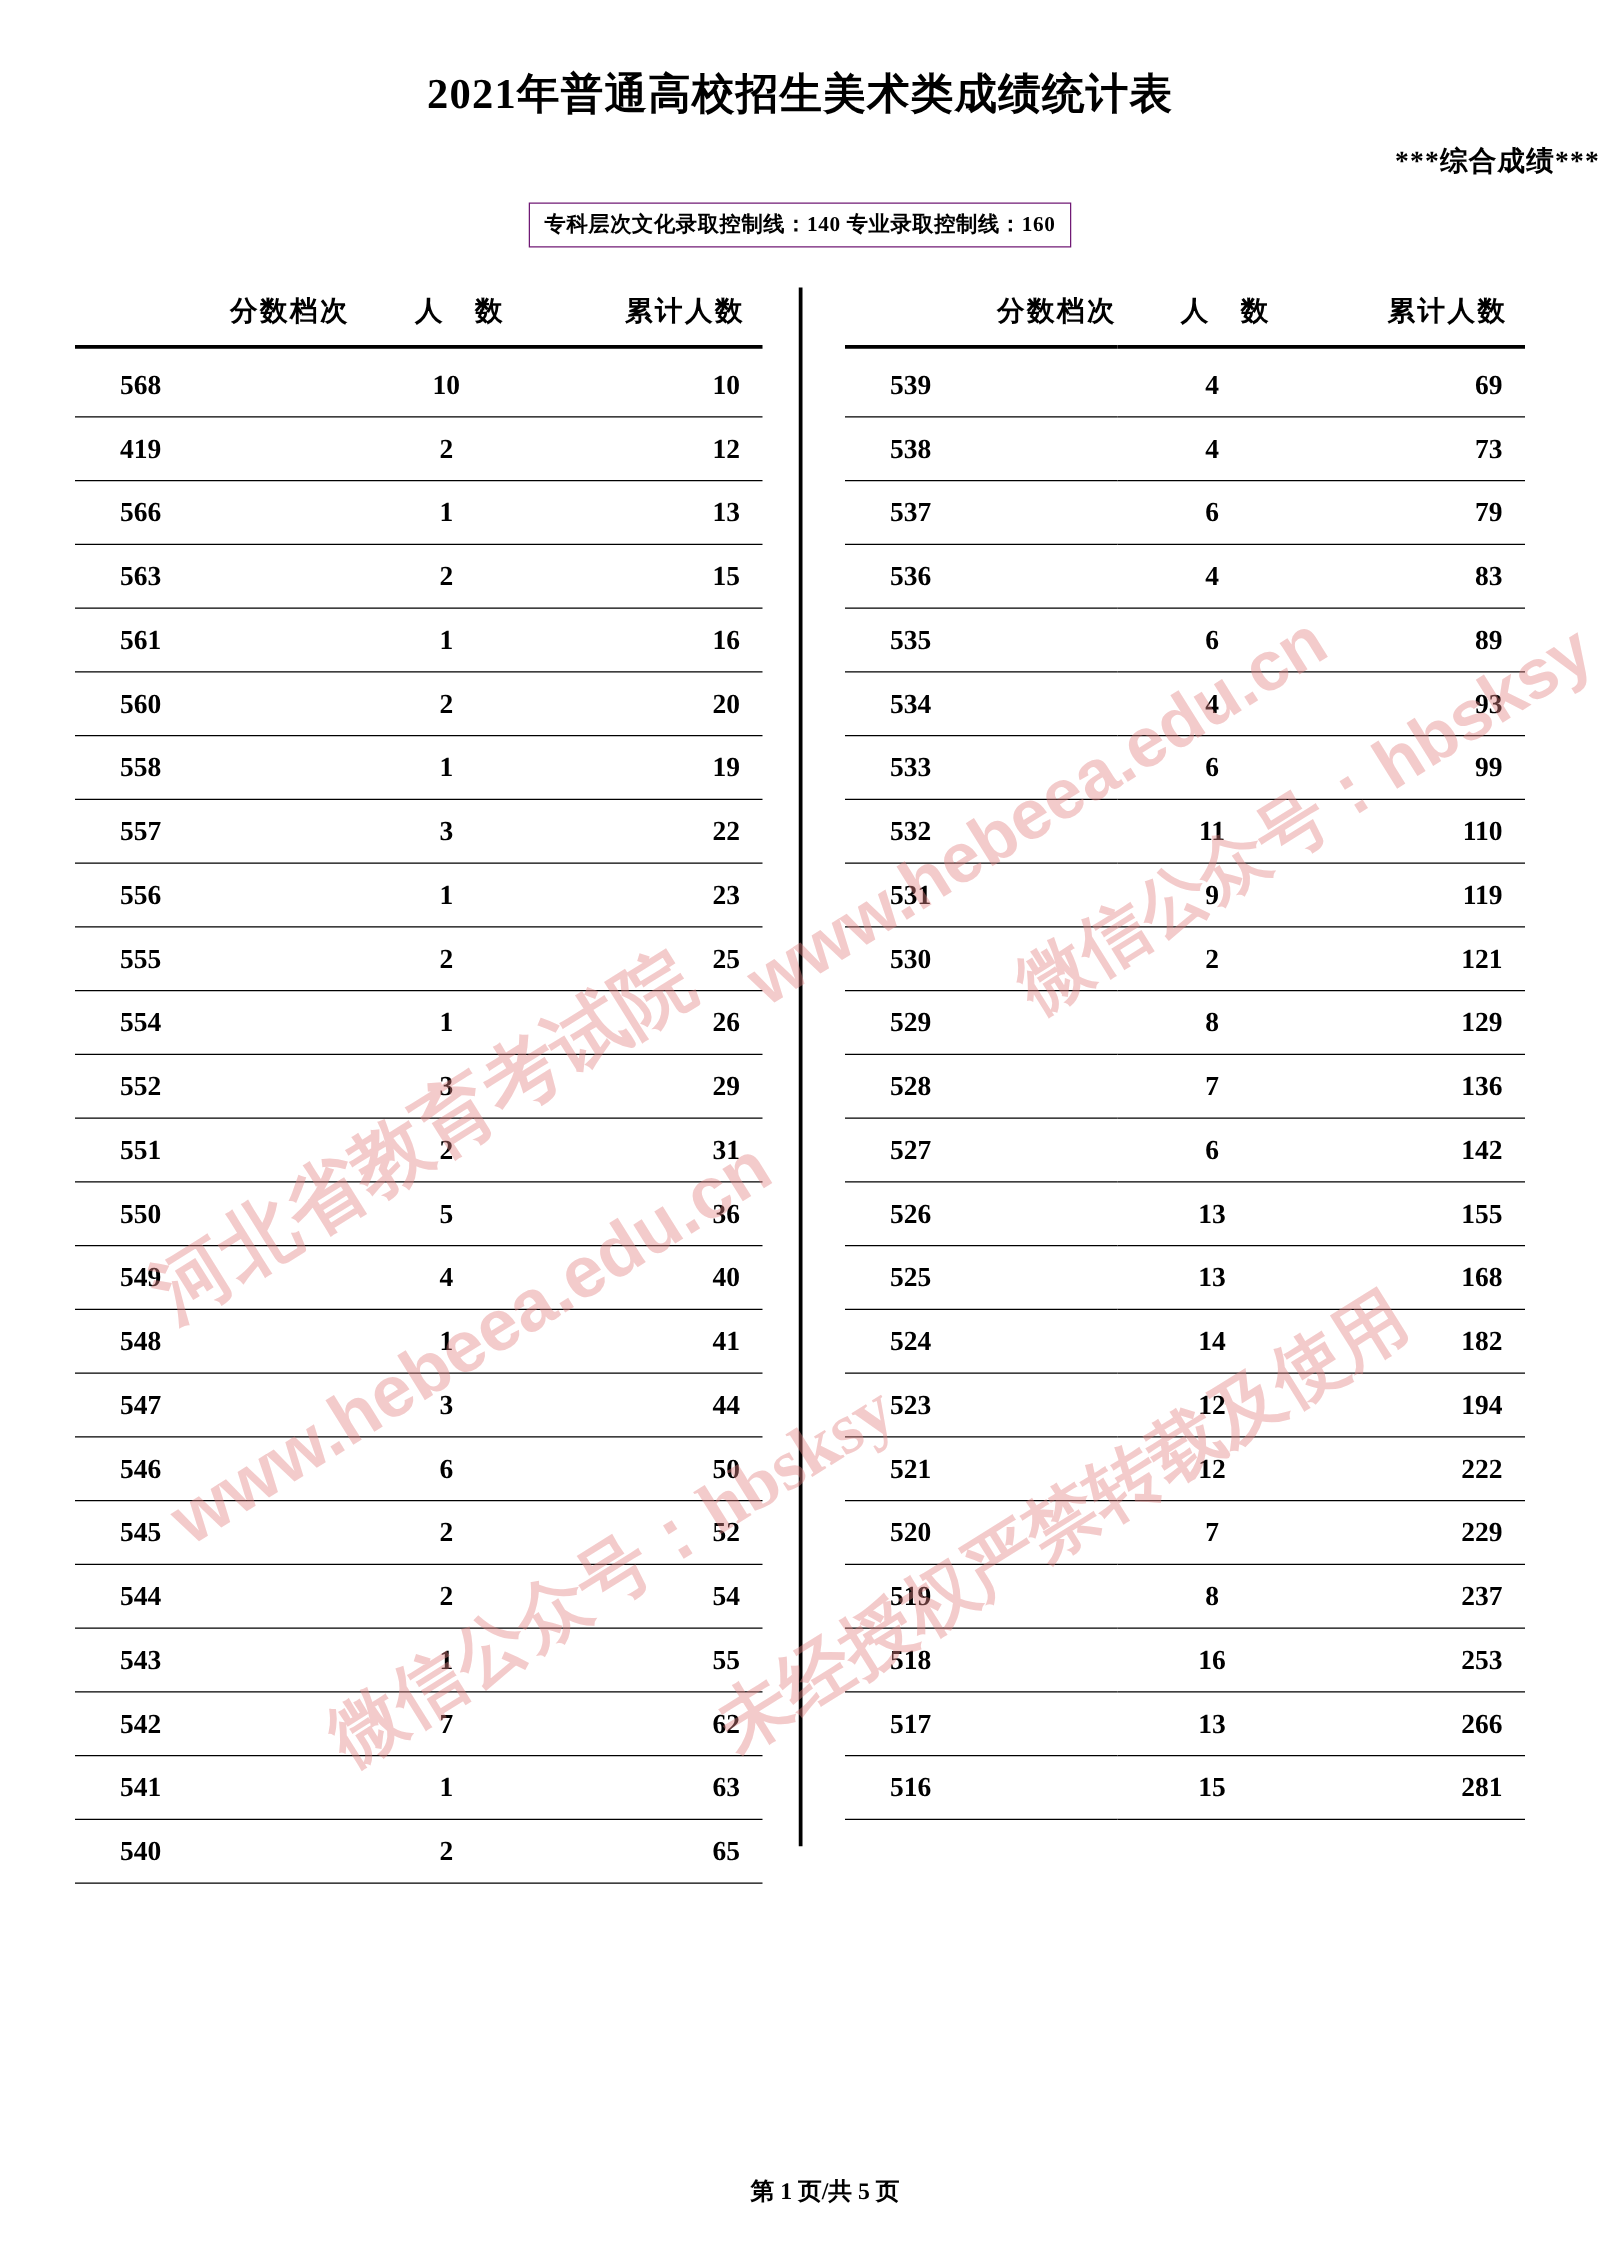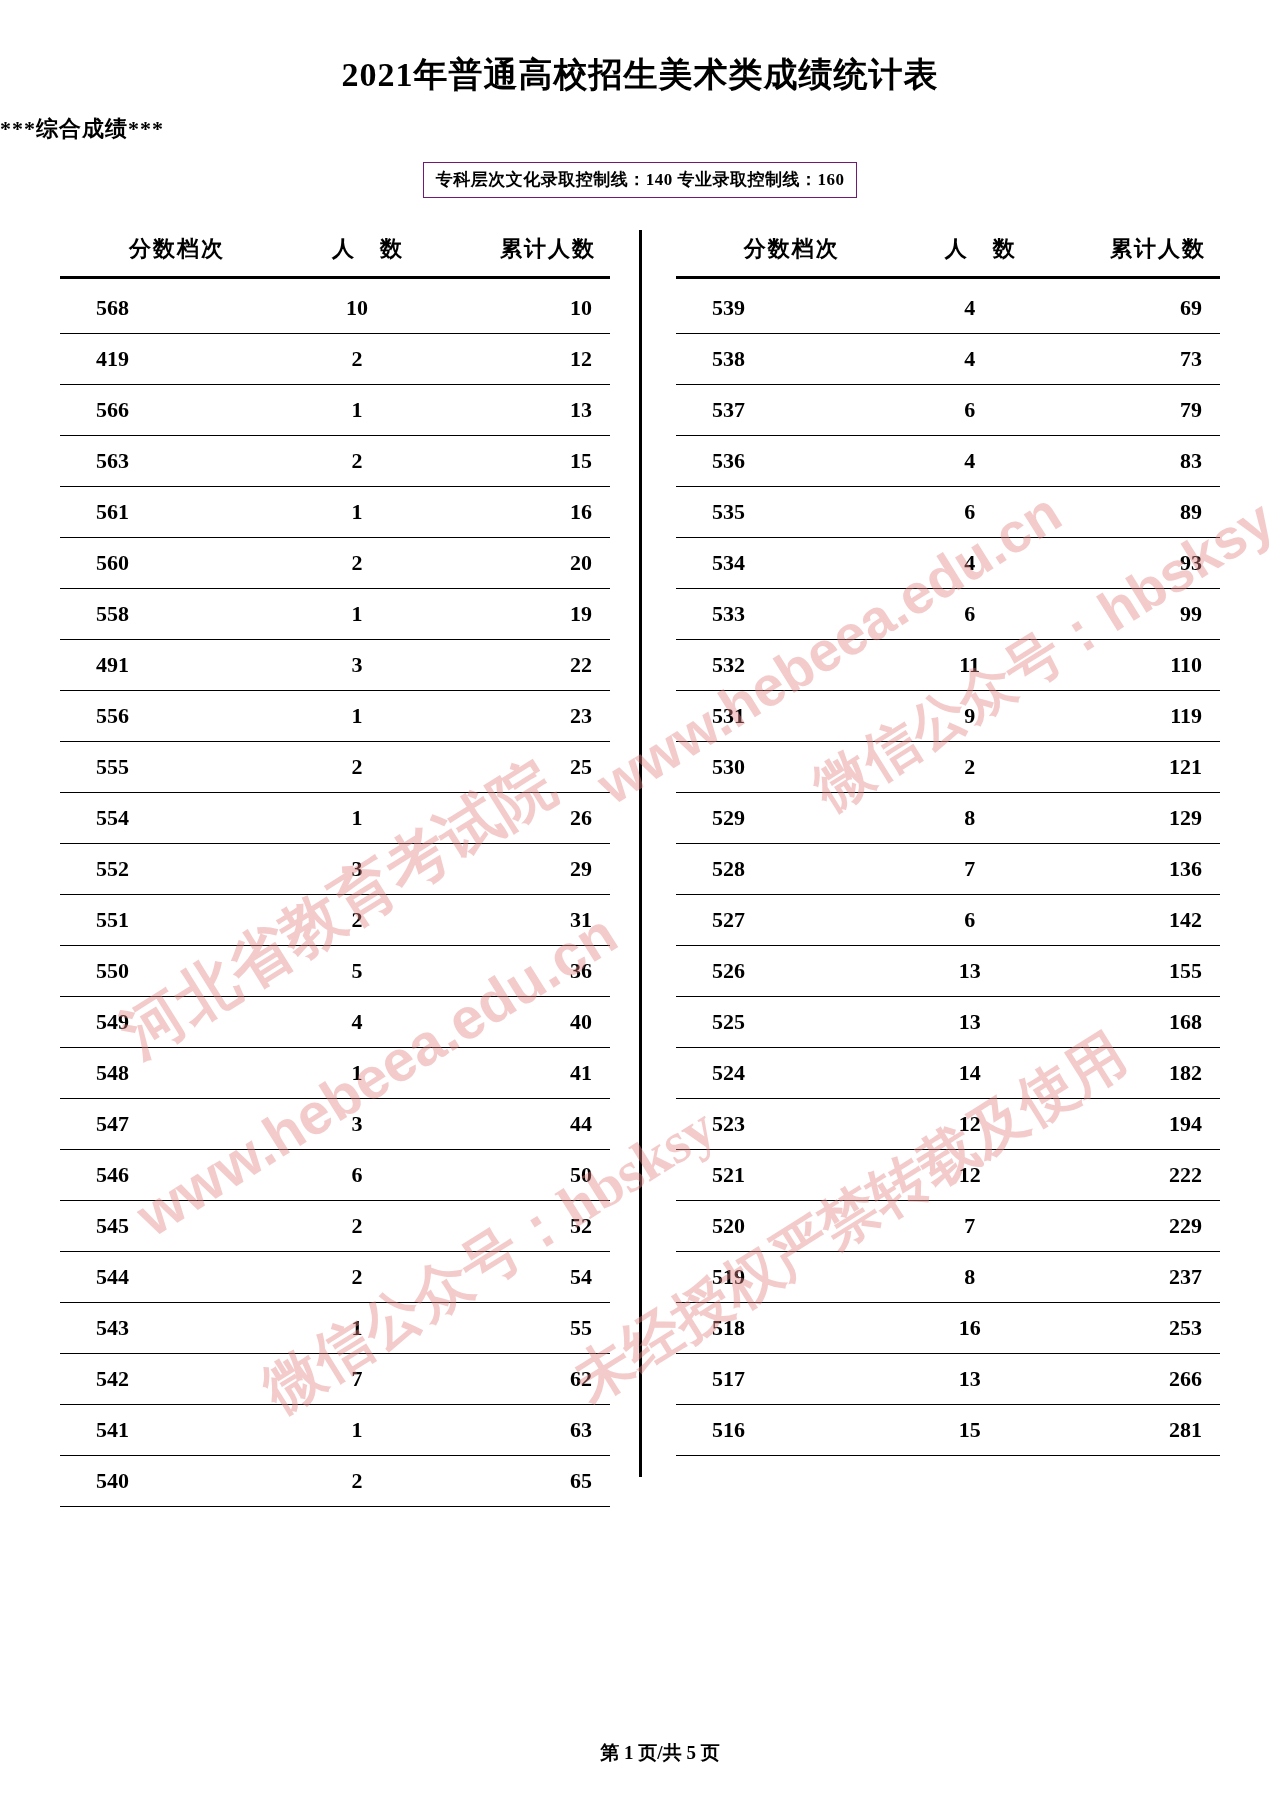--- a/index.html
+++ b/index.html
@@ -24,21 +24,21 @@
   }
   .title {
     text-align: center;
     font-size: 34px;
     font-weight: bold;
     letter-spacing: 1px;
     margin-top: 52px;
     font-family: "Liberation Serif", serif;
   }
   .subtitle {
-    text-align: left;
+    text-align: right;
     font-size: 22px;
     font-weight: bold;
     margin-top: 16px;
     letter-spacing: 1px;
   }
   .control-line-wrap {
     display: flex;
     justify-content: center;
     margin-top: 18px;
   }
@@ -79,21 +79,21 @@
     font-size: 21px;
     font-weight: bold;
   }
   thead th {
     font-size: 22px;
     font-weight: bold;
     padding: 6px 0 12px 0;
     border-bottom: 3px solid #000;
     letter-spacing: 2px;
   }
-  thead th.c-score { text-align: center; padding-left: 14px; width: 40%; }
+  thead th.c-score { text-align: right; padding-left: 14px; width: 40%; }
   thead th.c-count { text-align: center; width: 32%; }
   thead th.c-cum   { text-align: right; padding-right: 14px; width: 28%; }
   tbody td {
     padding: 12px 0 12px 0;
     border-bottom: 1.5px solid #000;
     font-size: 22px;
     font-weight: bold;
   }
   tbody tr:first-child td { padding-top: 16px; }
   td.c-score { text-align: left; padding-left: 36px; }
@@ -222,21 +222,21 @@
               <td class="c-score">560</td>
               <td class="c-count">2</td>
               <td class="c-cum">20</td>
             </tr>
           <tr>
               <td class="c-score">558</td>
               <td class="c-count">1</td>
               <td class="c-cum">19</td>
             </tr>
           <tr>
-              <td class="c-score">491</td>
+              <td class="c-score">557</td>
               <td class="c-count">3</td>
               <td class="c-cum">22</td>
             </tr>
           <tr>
               <td class="c-score">556</td>
               <td class="c-count">1</td>
               <td class="c-cum">23</td>
             </tr>
           <tr>
               <td class="c-score">555</td>

